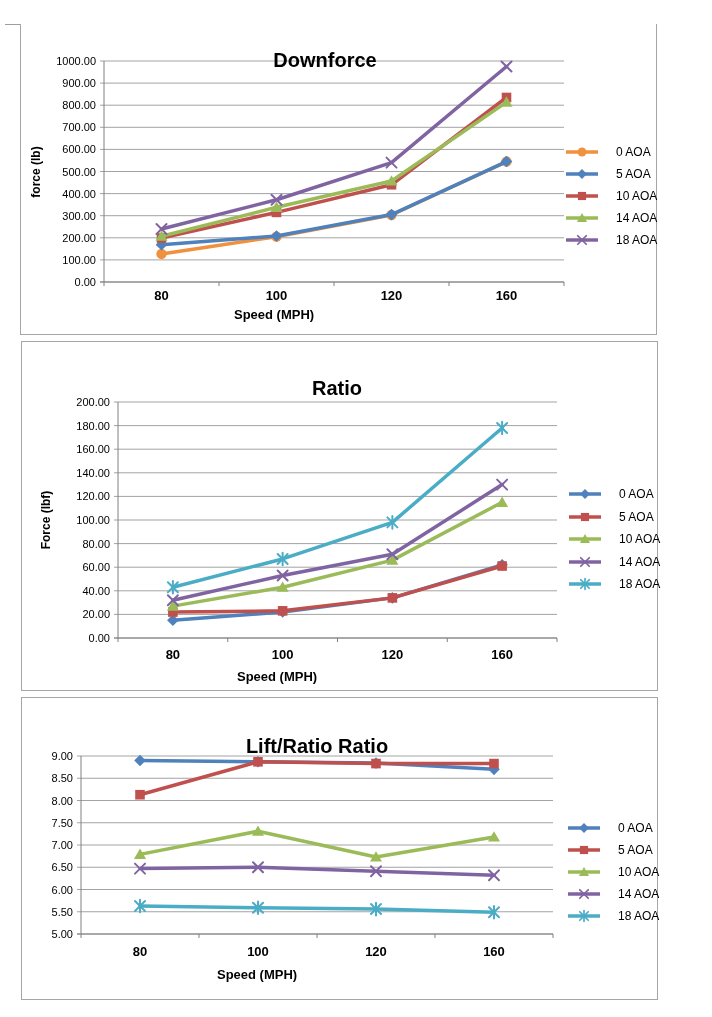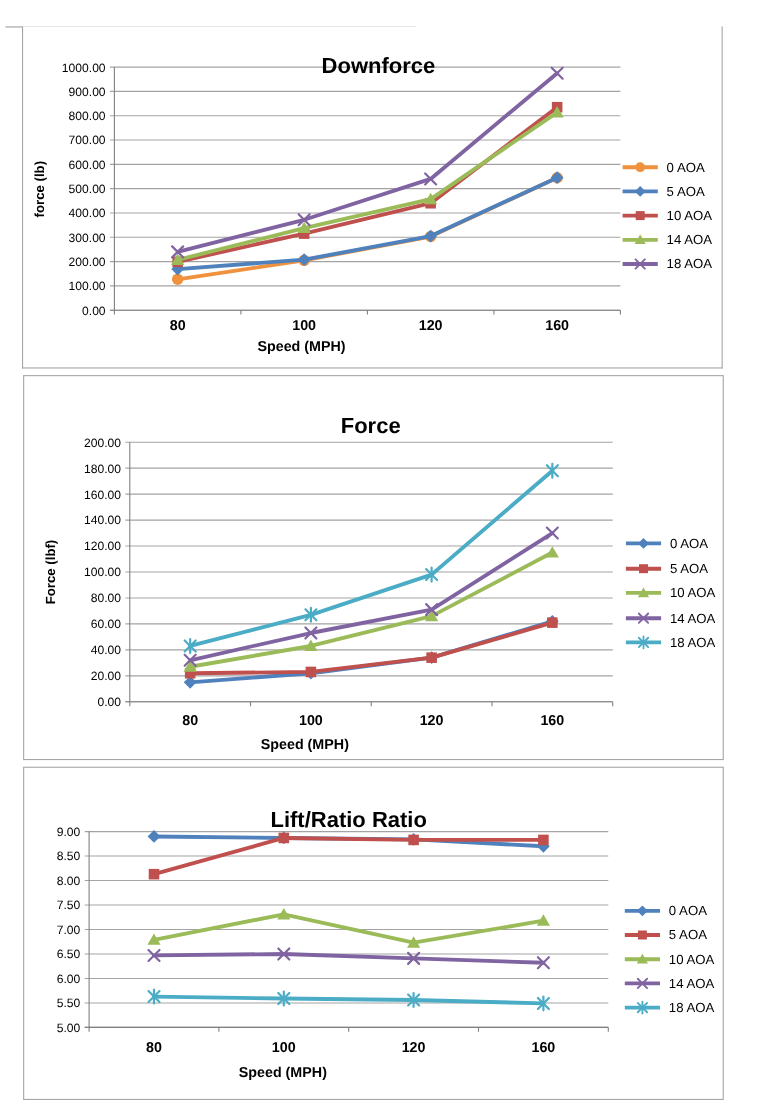--- a/index.html
+++ b/index.html
@@ -5,38 +5,38 @@
   html,body{margin:0;padding:0;background:#ffffff;}
   body{width:712px;height:1017px;position:relative;overflow:hidden;
        font-family:"Liberation Sans",sans-serif;}
   .artifact-h{position:absolute;left:5px;top:24px;width:373px;height:1px;background:#9e9e9e;}
   .artifact-v{position:absolute;left:377px;top:24px;width:1px;height:8px;background:#9e9e9e;}
   .chart-frame{position:absolute;background:#ffffff;border:1px solid #a6a6a6;box-sizing:border-box;}
   .c0{left:20px;top:24px;width:637px;height:311px;border-top:none;}
   .c1{left:21px;top:341px;width:637px;height:350px;}
   .c2{left:21px;top:697px;width:637px;height:303px;}
   .chart-title{position:absolute;width:300px;text-align:center;font-size:20px;font-weight:700;color:#000;}
-  .t0{left:173px;top:8px;}
+  .t0{left:154px;top:8px;}
   .t1{left:165px;top:18px;}
   .t2{left:145px;top:20px;}
   .axis-title-y{position:absolute;width:120px;height:16px;text-align:center;
       font-size:12px;font-weight:700;color:#000;transform:rotate(-90deg);}
   .ay0{left:-44px;top:140px;}
   .ay1{left:-35px;top:170px;}
   .axis-title-x{position:absolute;width:200px;font-size:13px;font-weight:700;color:#000;}
   .ax0{left:213px;top:283px;}
   .ax1{left:215px;top:327px;}
   .ax2{left:195px;top:269px;}
   .plot-svg{position:absolute;left:0;top:0;}
   svg text{font-family:"Liberation Sans",sans-serif;}
   .ytick{font-size:11px;fill:#000000;}
   .xtick{font-size:13px;font-weight:700;fill:#000000;}
   .legend{position:absolute;left:0;top:0;width:0;height:0;}
   .litem{position:absolute;display:flex;align-items:center;height:20px;white-space:nowrap;}
-  .litem span{font-size:12px;color:#000;margin-left:8px;}
+  .litem span{font-size:12px;color:#000;margin-left:18px;}
 </style>
 </head>
 <body>
 
 <div class="artifact-h"></div>
 <div class="artifact-v"></div>
 
 <section class="chart-frame c0">
   <svg class="plot-svg" id="svg0" width="637" height="311">
       <g>
@@ -239,21 +239,21 @@
         <line x1="255.625" y1="221.94" x2="265.625" y2="211.94" stroke="#4BACC6" stroke-width="2" stroke-linecap="round"></line>
         <line x1="260.625" y1="210.64" x2="260.625" y2="223.24" stroke="#4BACC6" stroke-width="2" stroke-linecap="round"></line>
         <line x1="365.375" y1="175.36" x2="375.375" y2="185.36" stroke="#4BACC6" stroke-width="2" stroke-linecap="round"></line>
         <line x1="365.375" y1="185.36" x2="375.375" y2="175.36" stroke="#4BACC6" stroke-width="2" stroke-linecap="round"></line>
         <line x1="370.375" y1="174.06" x2="370.375" y2="186.66000000000003" stroke="#4BACC6" stroke-width="2" stroke-linecap="round"></line>
         <line x1="475.125" y1="80.96000000000001" x2="485.125" y2="90.96000000000001" stroke="#4BACC6" stroke-width="2" stroke-linecap="round"></line>
         <line x1="475.125" y1="90.96000000000001" x2="485.125" y2="80.96000000000001" stroke="#4BACC6" stroke-width="2" stroke-linecap="round"></line>
         <line x1="480.125" y1="79.66000000000001" x2="480.125" y2="92.26" stroke="#4BACC6" stroke-width="2" stroke-linecap="round"></line>
       </g>
     </svg>
-  <h2 class="chart-title t1">Force</h2>
+  <h2 class="chart-title t1">Ratio</h2>
   <div class="axis-title-y ay1">Force (lbf)</div>
   <div class="axis-title-x ax1">Speed (MPH)</div>
   <div class="legend" id="legend1">
       <div class="litem" style="left: 547px; top: 142px;">
         <svg width="32" height="16">
           <line x1="0" y1="8" x2="32" y2="8" stroke="#4F81BD" stroke-width="3.5" stroke-linecap="round"></line>
           <path d="M 16 3.0700000000000003 L 20.93 8 L 16 12.93 L 11.07 8 Z" fill="#4F81BD"></path>
         </svg>
         <span>0 AOA</span>
       </div>

